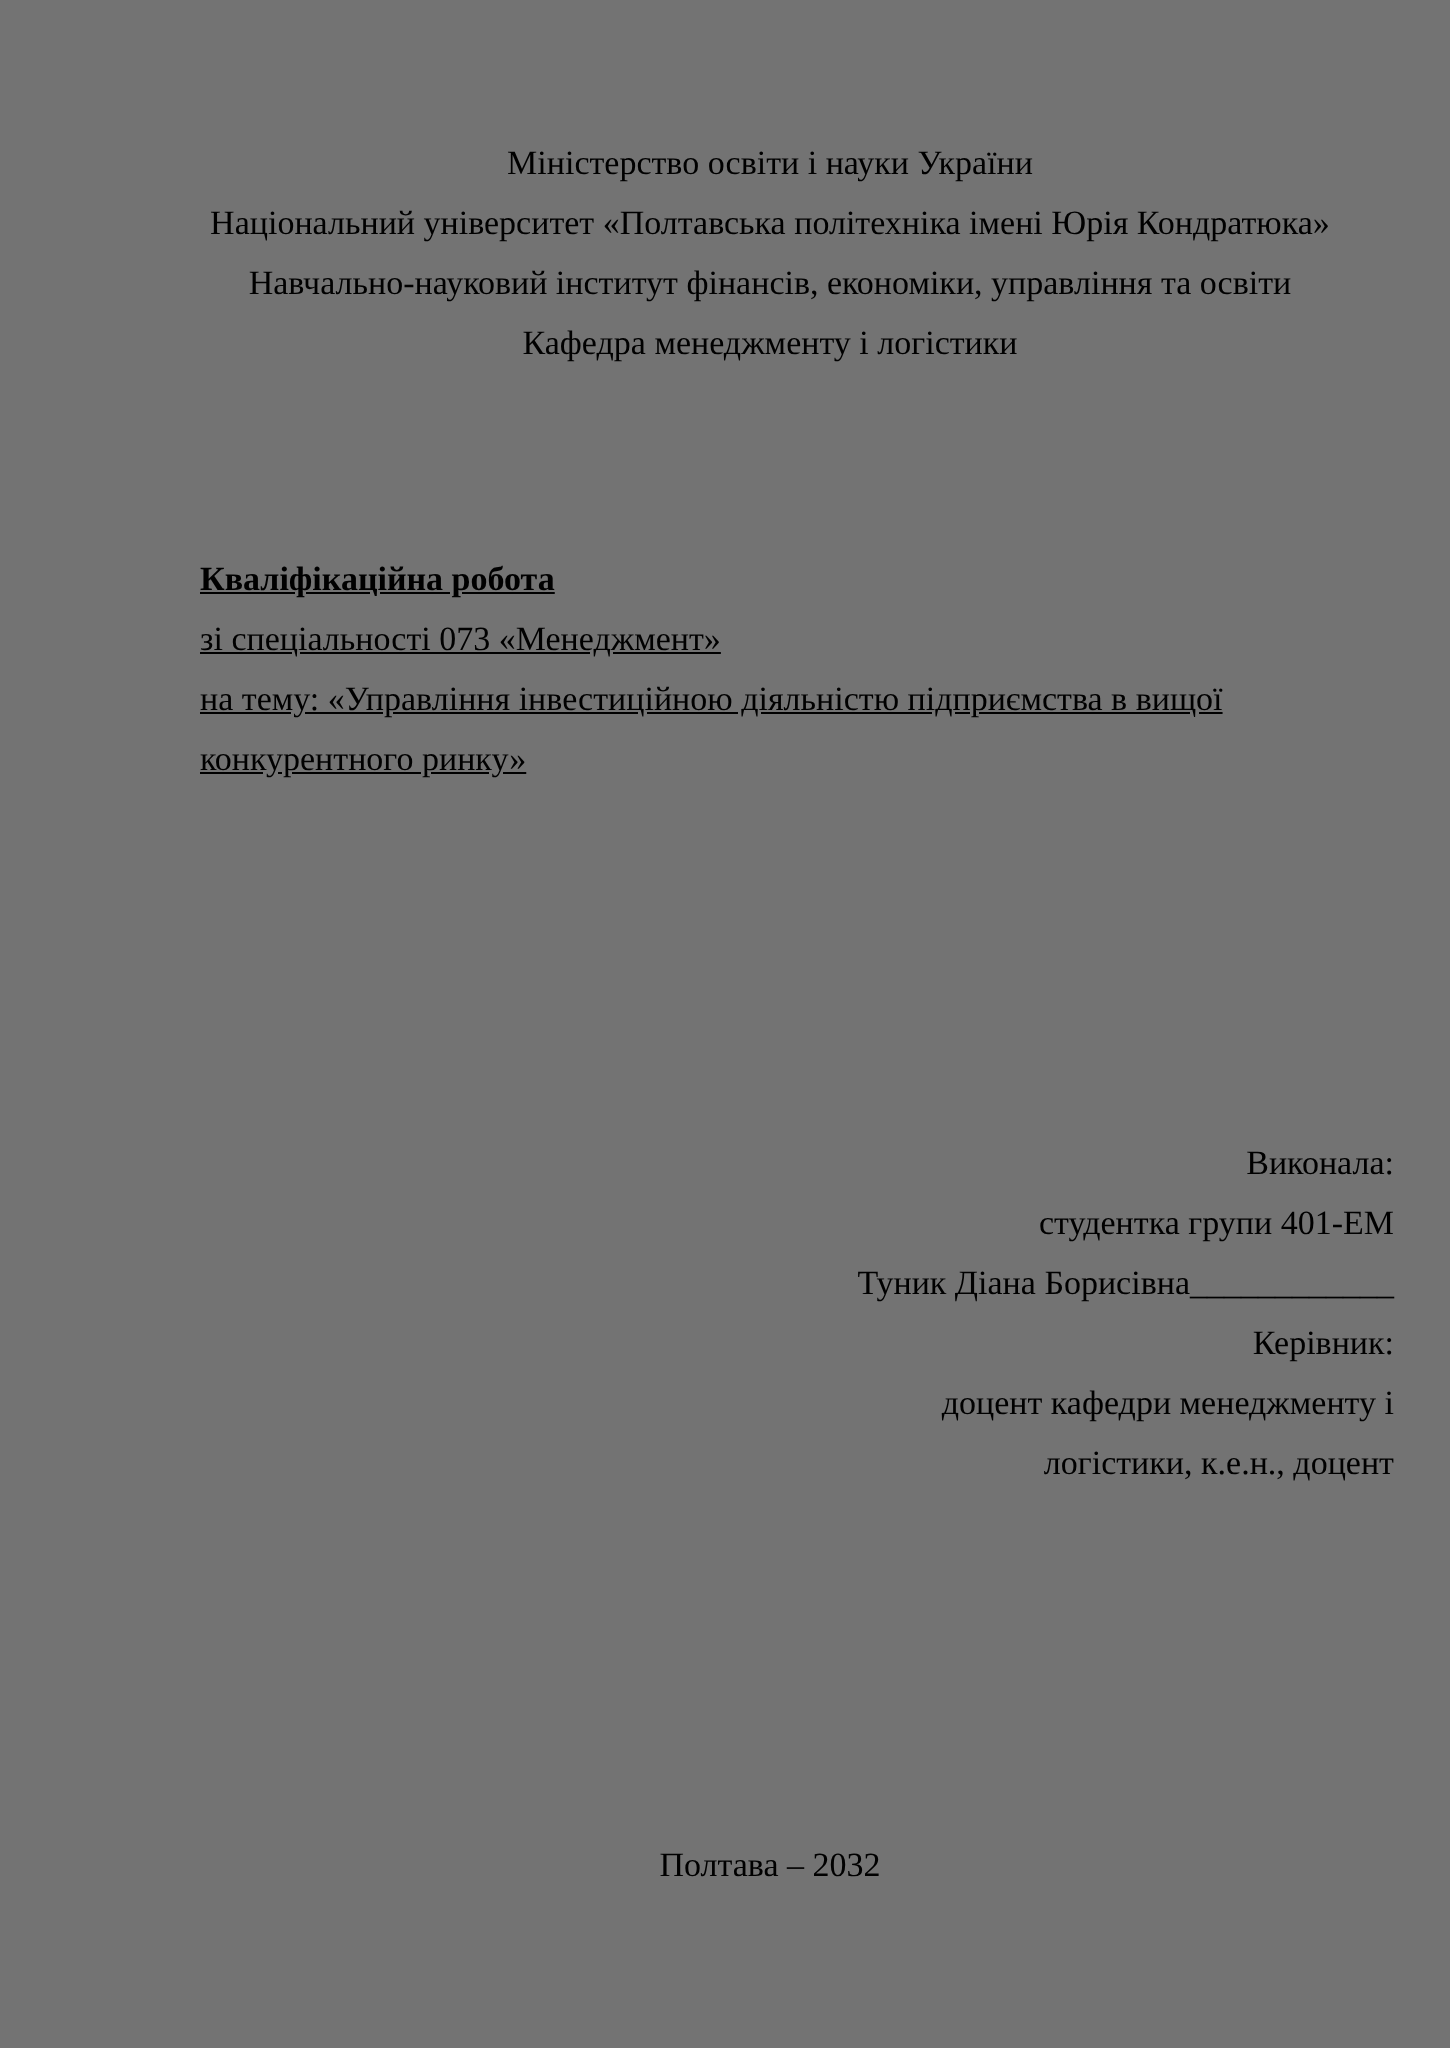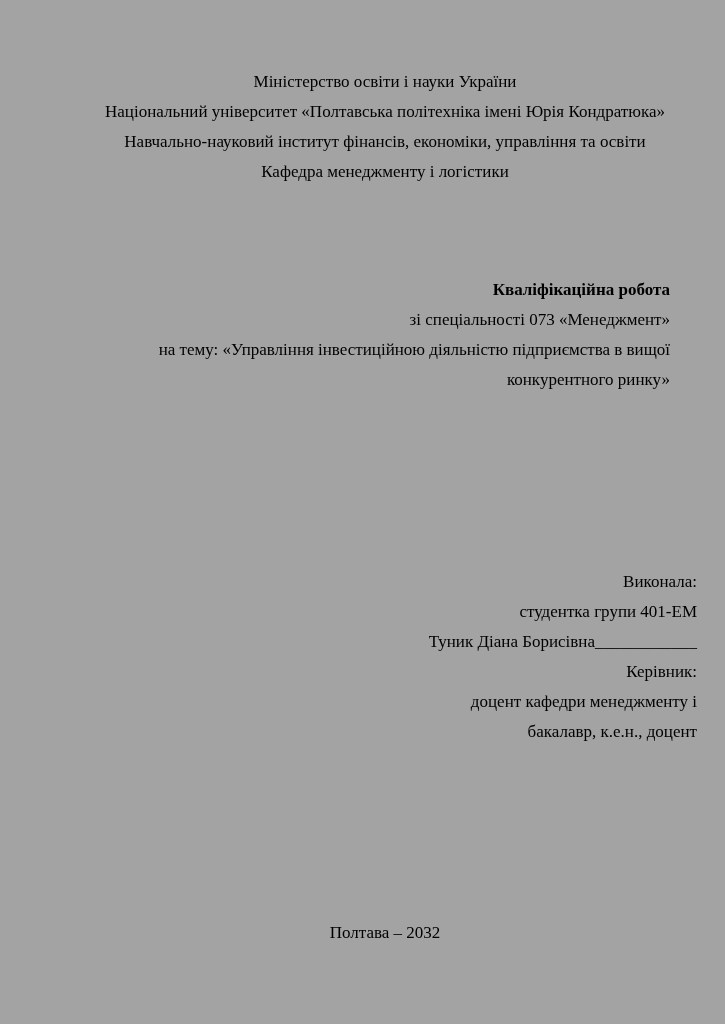--- a/index.html
+++ b/index.html
@@ -3,21 +3,21 @@
 <meta charset="utf-8">
 <style>
   * { margin: 0; padding: 0; box-sizing: border-box; }
   html, body {
     background: #ffffff;
   }
   .page {
     position: relative;
     width: 725px;
     height: 1024px;
-    background: #a3a3a3;
+    background: #737373;
     overflow: hidden;
     font-family: "Liberation Serif", "DejaVu Serif", serif;
     font-size: 17px;
     color: #000000;
   }
   .page p {
     line-height: 30px;
     white-space: nowrap;
   }
   .header-block {
@@ -25,21 +25,22 @@
     top: 67px;
     left: 100px;
     right: 55px;
     text-align: center;
   }
   .title-block {
     position: absolute;
     top: 275px;
     left: 100px;
     right: 55px;
-    text-align: right;
+    text-align: left;
+    text-decoration: underline;
   }
   .work-title {
     font-weight: bold;
   }
   .signature-block {
     position: absolute;
     top: 567px;
     left: 407px;
     width: 290px;
     text-align: right;
@@ -70,20 +71,20 @@
     <p>на тему: «Управління інвестиційною діяльністю підприємства в вищої</p>
     <p>конкурентного ринку»</p>
   </div>
 
   <div class="signature-block">
     <p>Виконала:</p>
     <p>студентка групи 401-ЕМ</p>
     <p>Туник Діана Борисівна____________</p>
     <p>Керівник:</p>
     <p>доцент кафедри менеджменту і</p>
-    <p>бакалавр, к.е.н., доцент</p>
+    <p>логістики, к.е.н., доцент</p>
   </div>
 
   <div class="footer-block">
     <p>Полтава – 2032</p>
   </div>
 
 </div>
 
 </body></html>

